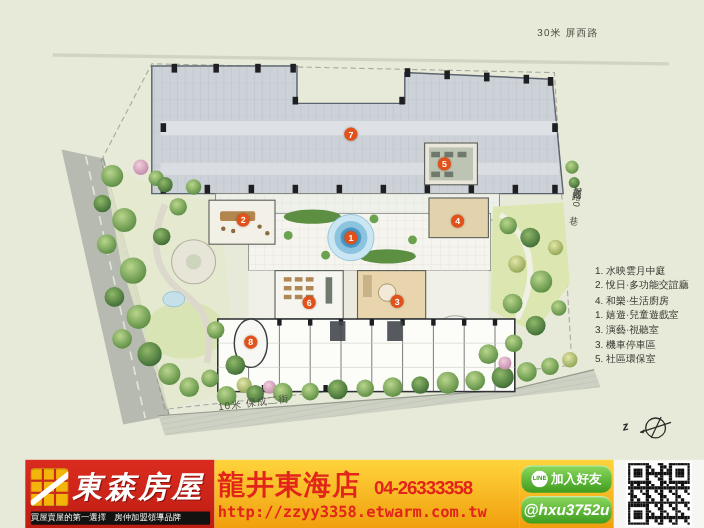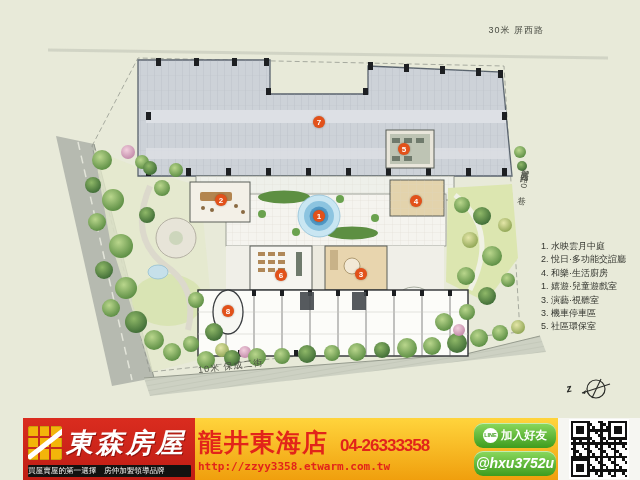--- a/index.html
+++ b/index.html
@@ -40,21 +40,21 @@
   .brand-name{color:#fff;font-size:27px;font-weight:bold;font-style:italic;
               font-family:"DejaVu Serif","Liberation Serif",serif;letter-spacing:3px;
               white-space:nowrap;text-shadow:1px 1px 0 rgba(80,0,0,.5);}
   .tagline{background:#121210;color:#fdfdfb;font-size:7.6px;text-align:left;line-height:12px;
            height:12px;margin-bottom:3px;border-radius:1px;white-space:nowrap;overflow:hidden;}
   .contact-block{flex:1;background:linear-gradient(#ffd43c,#f09f0d);display:flex;
                  flex-direction:column;justify-content:center;padding-left:3px;overflow:hidden;}
   .contact-row1{display:flex;align-items:baseline;gap:12px;white-space:nowrap;}
   .store-name{font-size:25px;font-weight:bold;color:#e2241a;letter-spacing:1px;}
   .phone-number{font-size:17px;font-weight:bold;color:#e2241a;letter-spacing:-1px;}
-  .website-url{font-family:"DejaVu Sans Mono","Liberation Mono",monospace;font-size:11px;
+  .website-url{font-family:"DejaVu Sans Mono","Liberation Mono",monospace;font-size:14px;
                font-weight:bold;color:#e2241a;white-space:nowrap;margin-top:1px;}
   .line-block{width:86px;background:linear-gradient(#ffd43c,#f09f0d);display:flex;
               flex-direction:column;justify-content:center;gap:3px;padding:2px 2px;box-sizing:border-box;}
   .line-btn,.line-id-btn{height:25px;border-radius:9px;background:linear-gradient(#8bd95e,#3e9c1e);
               display:flex;align-items:center;justify-content:center;gap:3px;color:#fff;
               font-weight:bold;box-shadow:inset 0 1px 0 rgba(255,255,255,.5);}
   .line-btn{font-size:11.5px;white-space:nowrap;}
   .line-icon{width:15px;height:15px;border-radius:50%;background:#fff;color:#3e9c1e;
              font-size:5.5px;font-weight:bold;display:flex;align-items:center;justify-content:center;flex:0 0 auto;}
   .line-id-btn{font-size:14px;font-style:italic;letter-spacing:0;}

